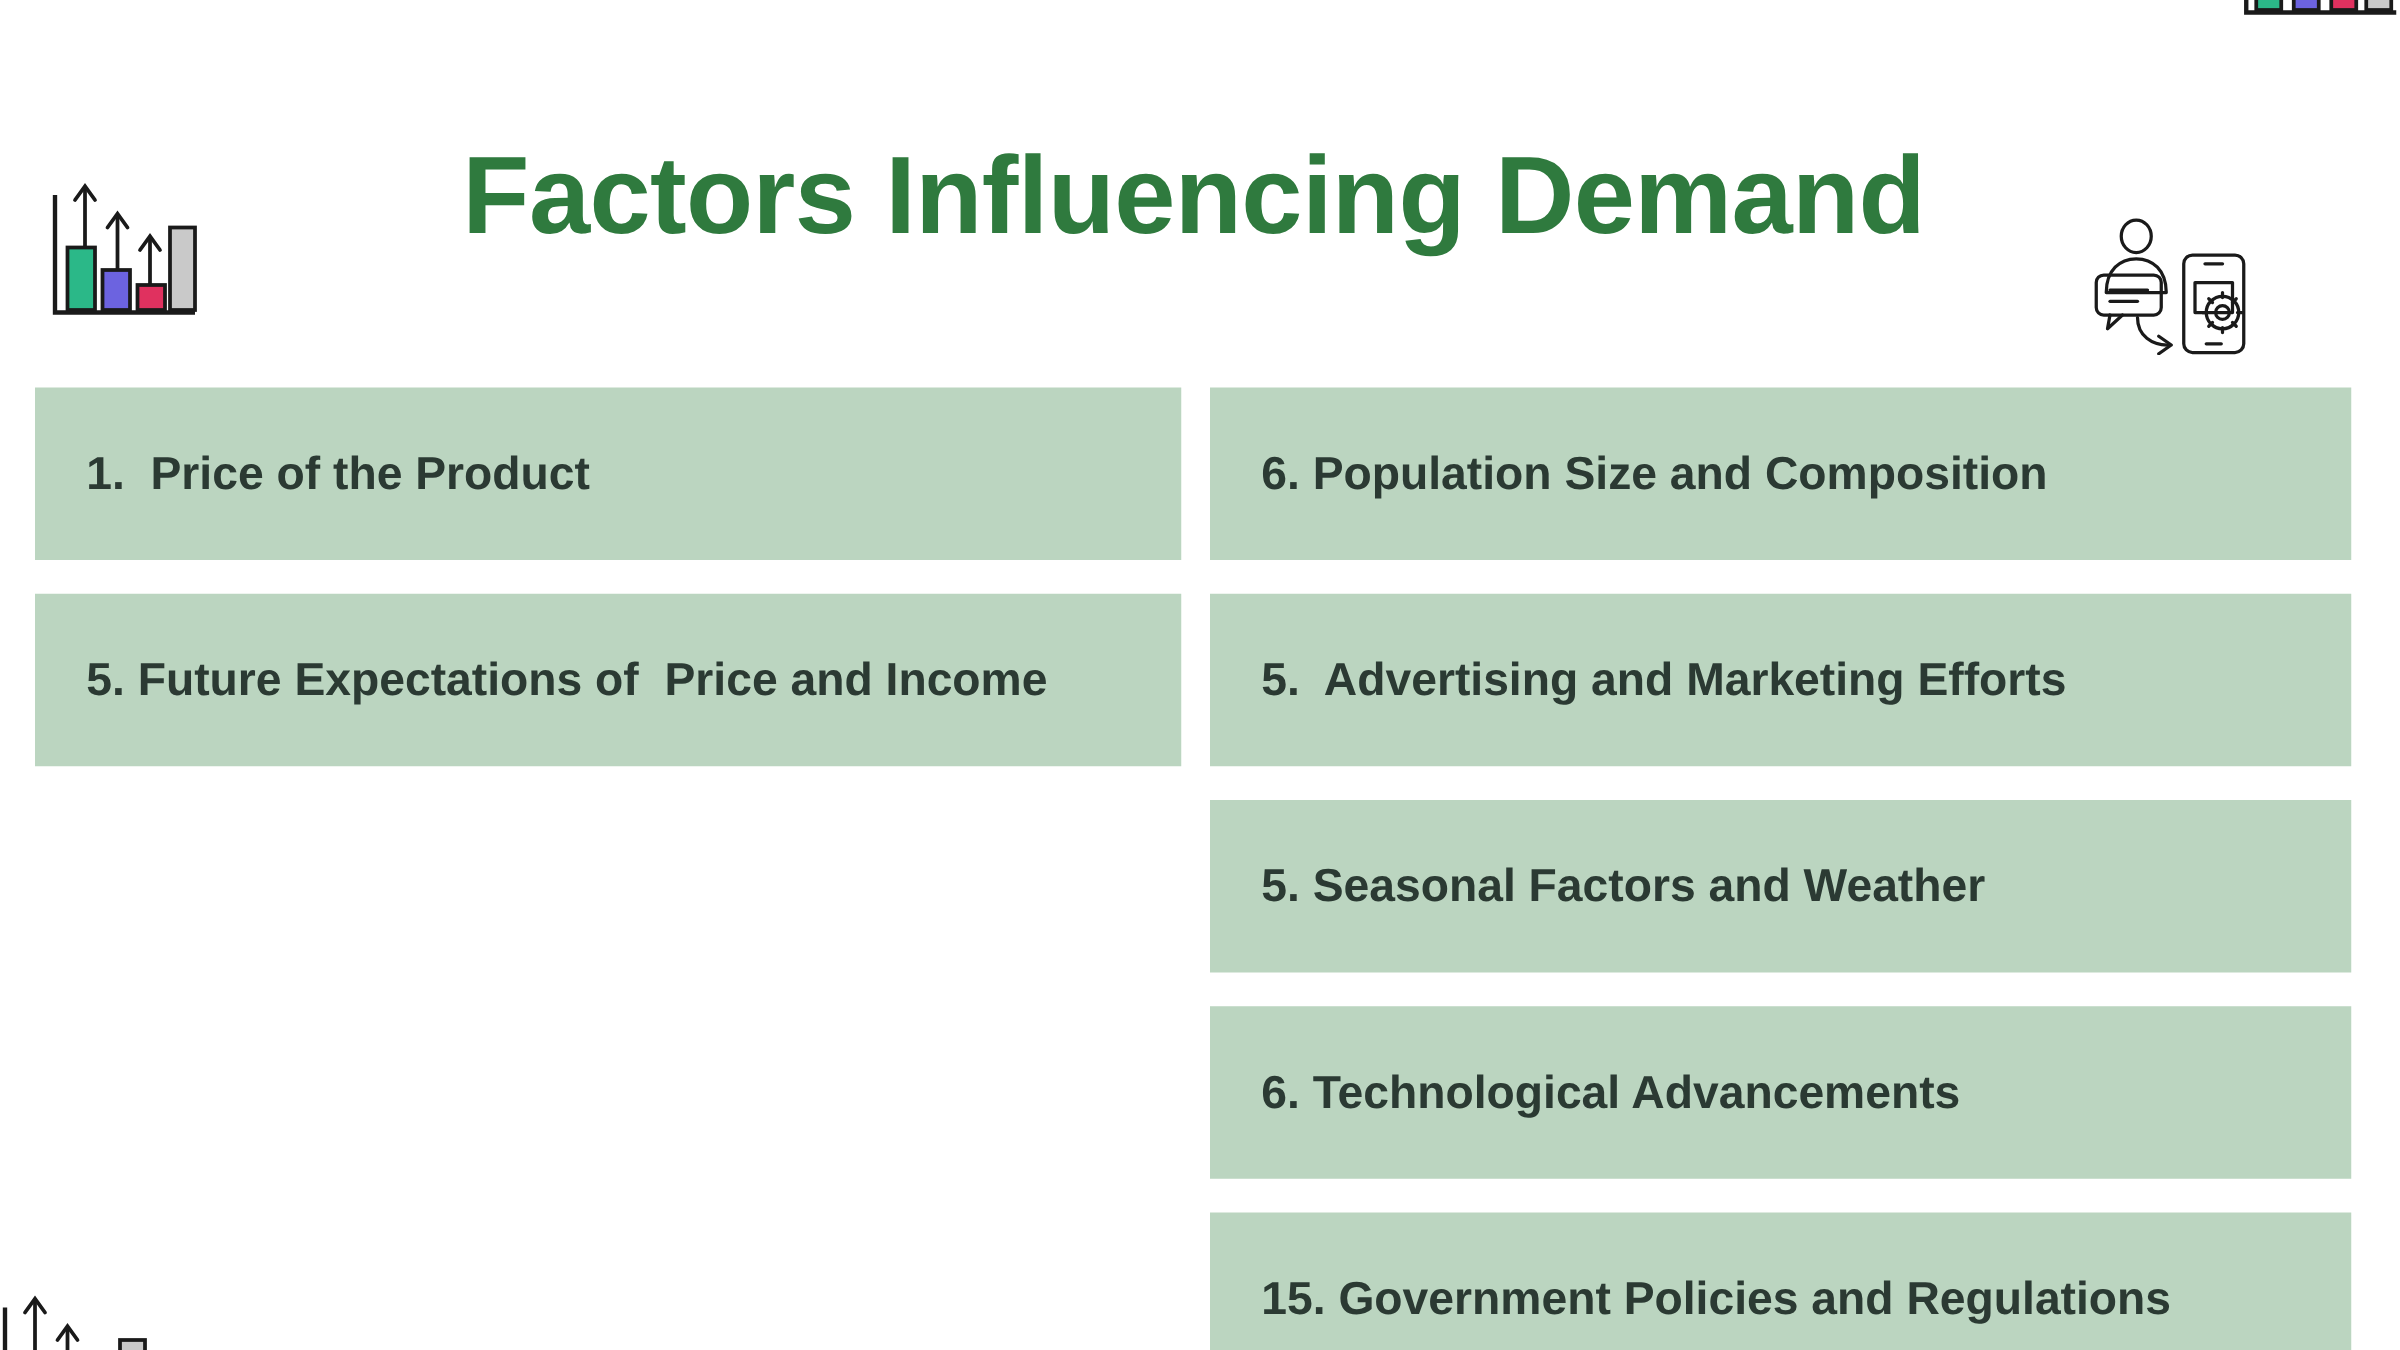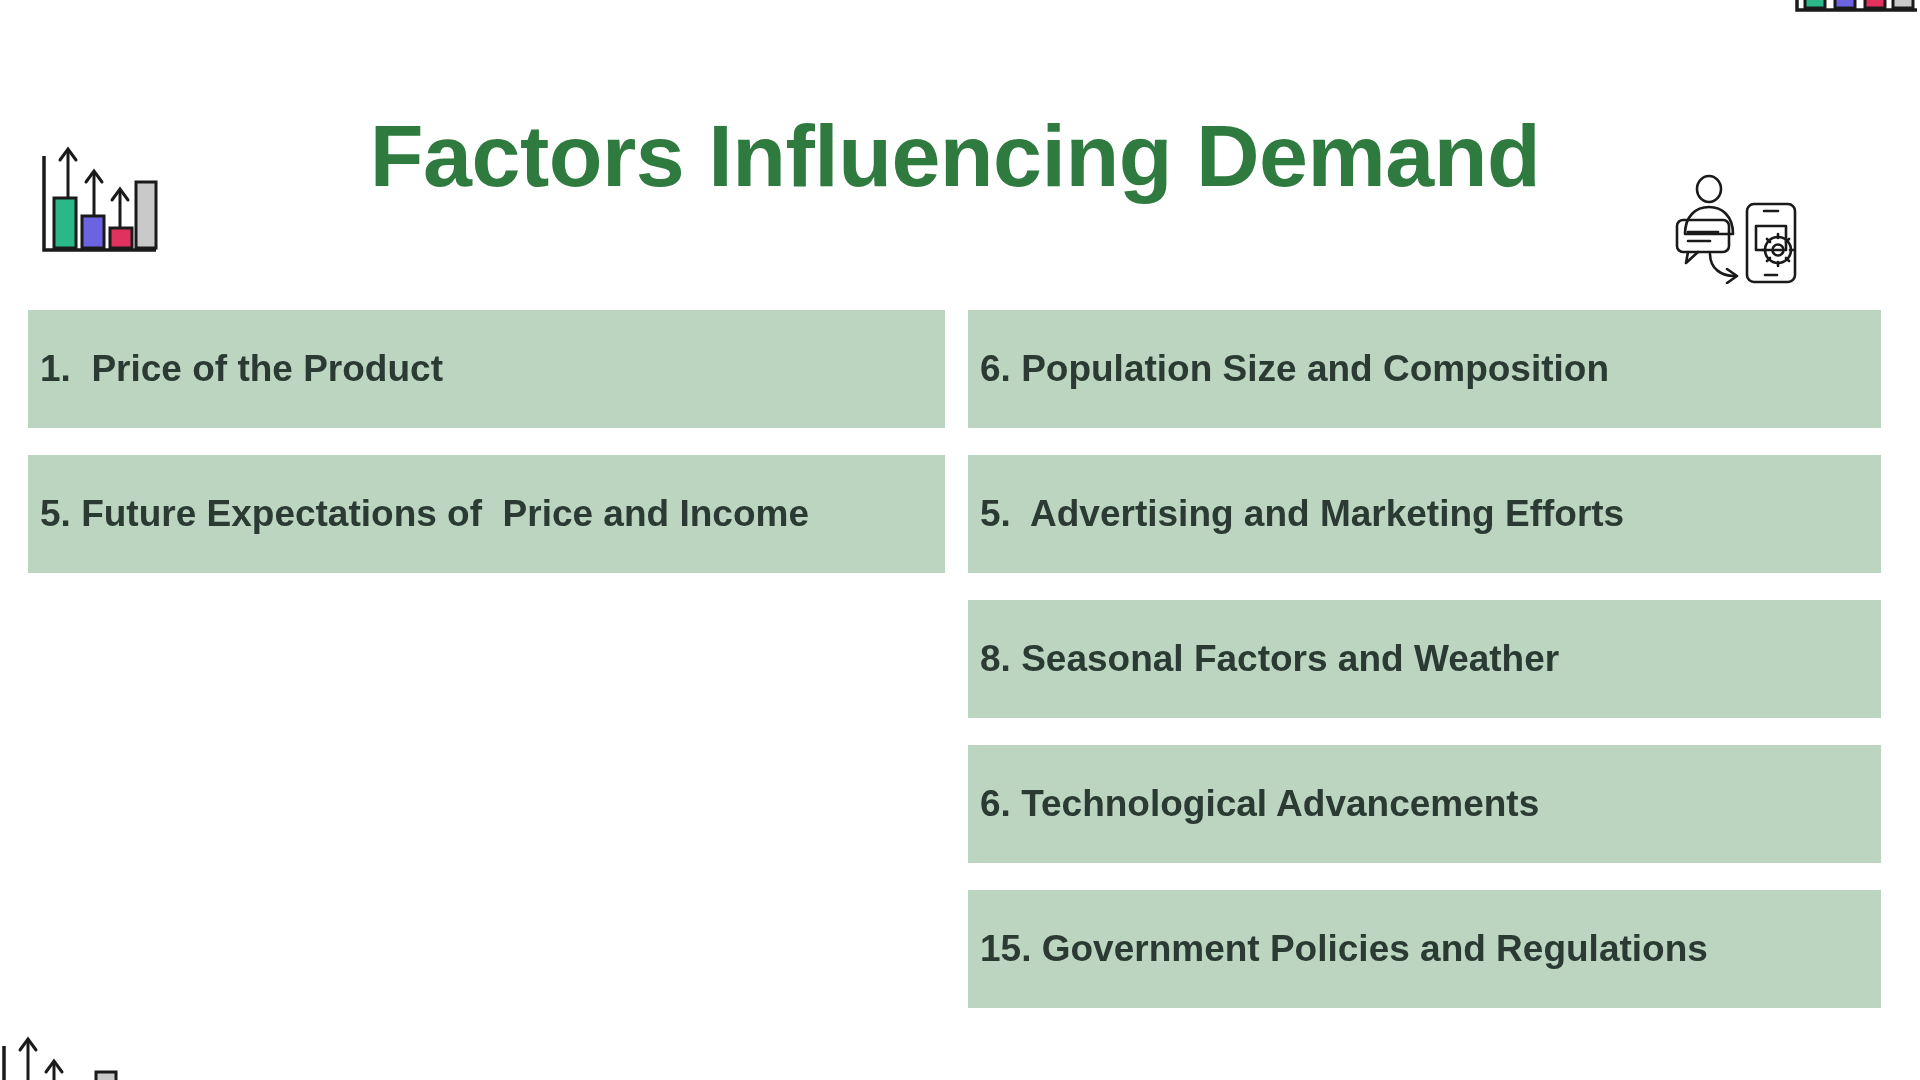--- a/index.html
+++ b/index.html
@@ -101,26 +101,26 @@
     position: absolute;
     top: 0;
     width: 917px;
   }
   .col-left  { left: 28px; }
   .col-right { left: 968px; width: 913px; }
 
   .factor-box {
     box-sizing: border-box;
     width: 100%;
-    height: 118px;
+    height: 138px;
     background: #BBD5C0;
     margin-bottom: 27px;
     display: flex;
     align-items: center;
-    padding-left: 12px;
+    padding-left: 41px;
     padding-right: 18px;
   }
   .factor-box:last-child { margin-bottom: 16px; }
 
   .factor-text {
     font-family: "Liberation Sans", sans-serif;
     font-size: 37px;
     font-weight: bold;
     color: #2B3A33;
     line-height: 1.15;
@@ -233,21 +233,21 @@
 
       <div class="factor-box">
         <span class="factor-text">6. Population Size and Composition</span>
       </div>
 
       <div class="factor-box">
         <span class="factor-text">5.  Advertising and Marketing Efforts</span>
       </div>
 
       <div class="factor-box">
-        <span class="factor-text">8. Seasonal Factors and Weather</span>
+        <span class="factor-text">5. Seasonal Factors and Weather</span>
       </div>
 
       <div class="factor-box">
         <span class="factor-text">6. Technological Advancements</span>
       </div>
 
       <div class="factor-box">
         <span class="factor-text">15. Government Policies and Regulations</span>
       </div>
 

